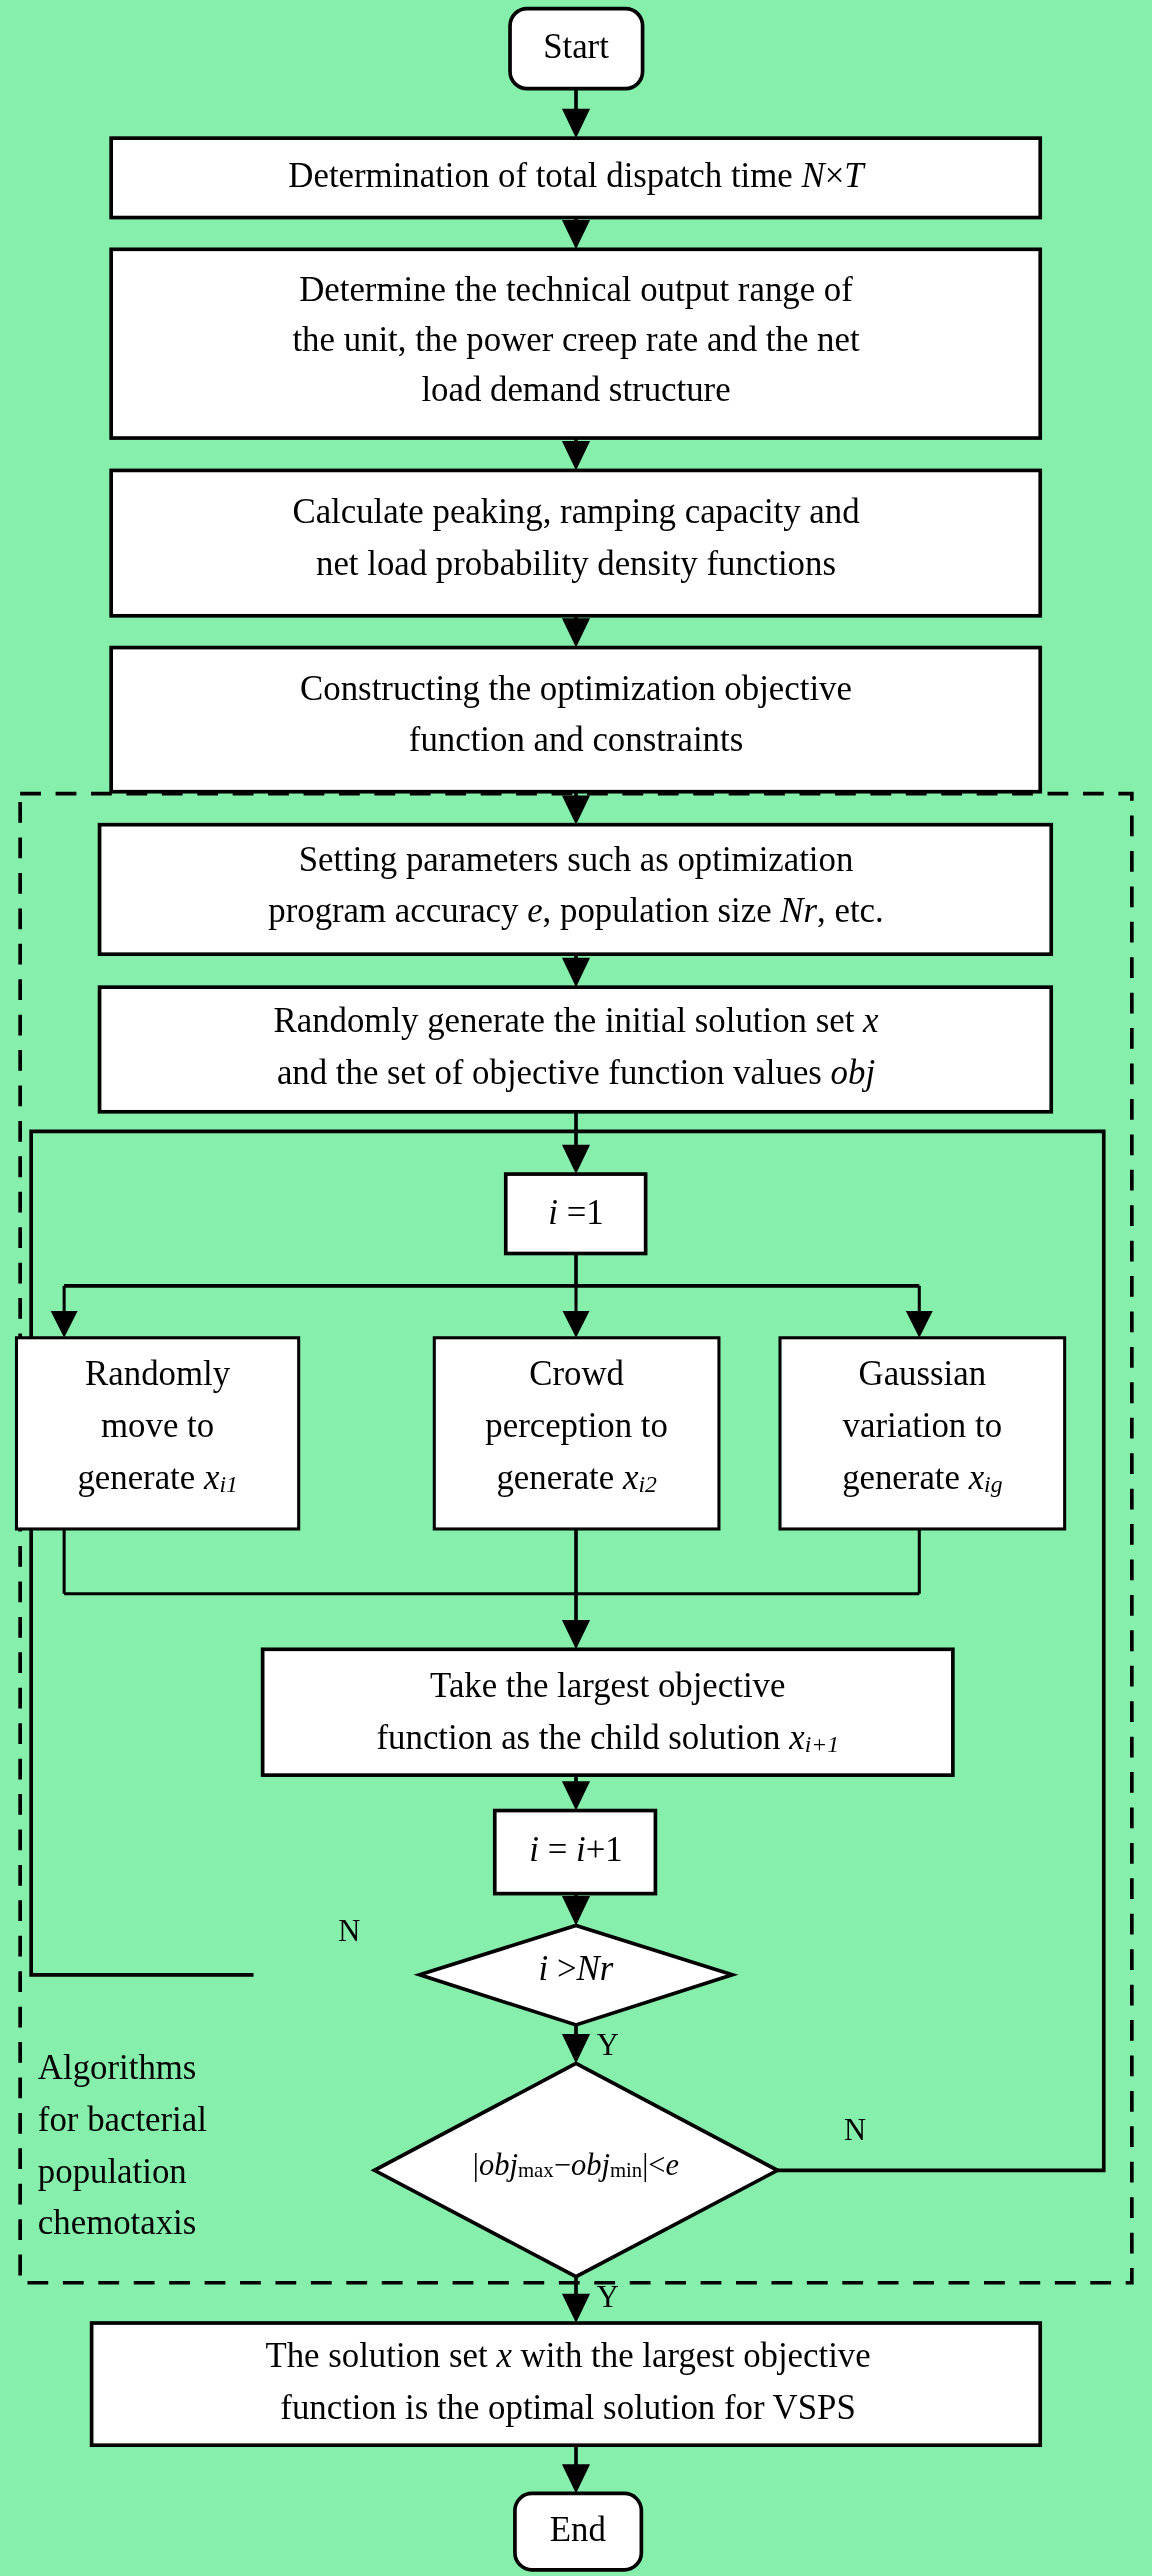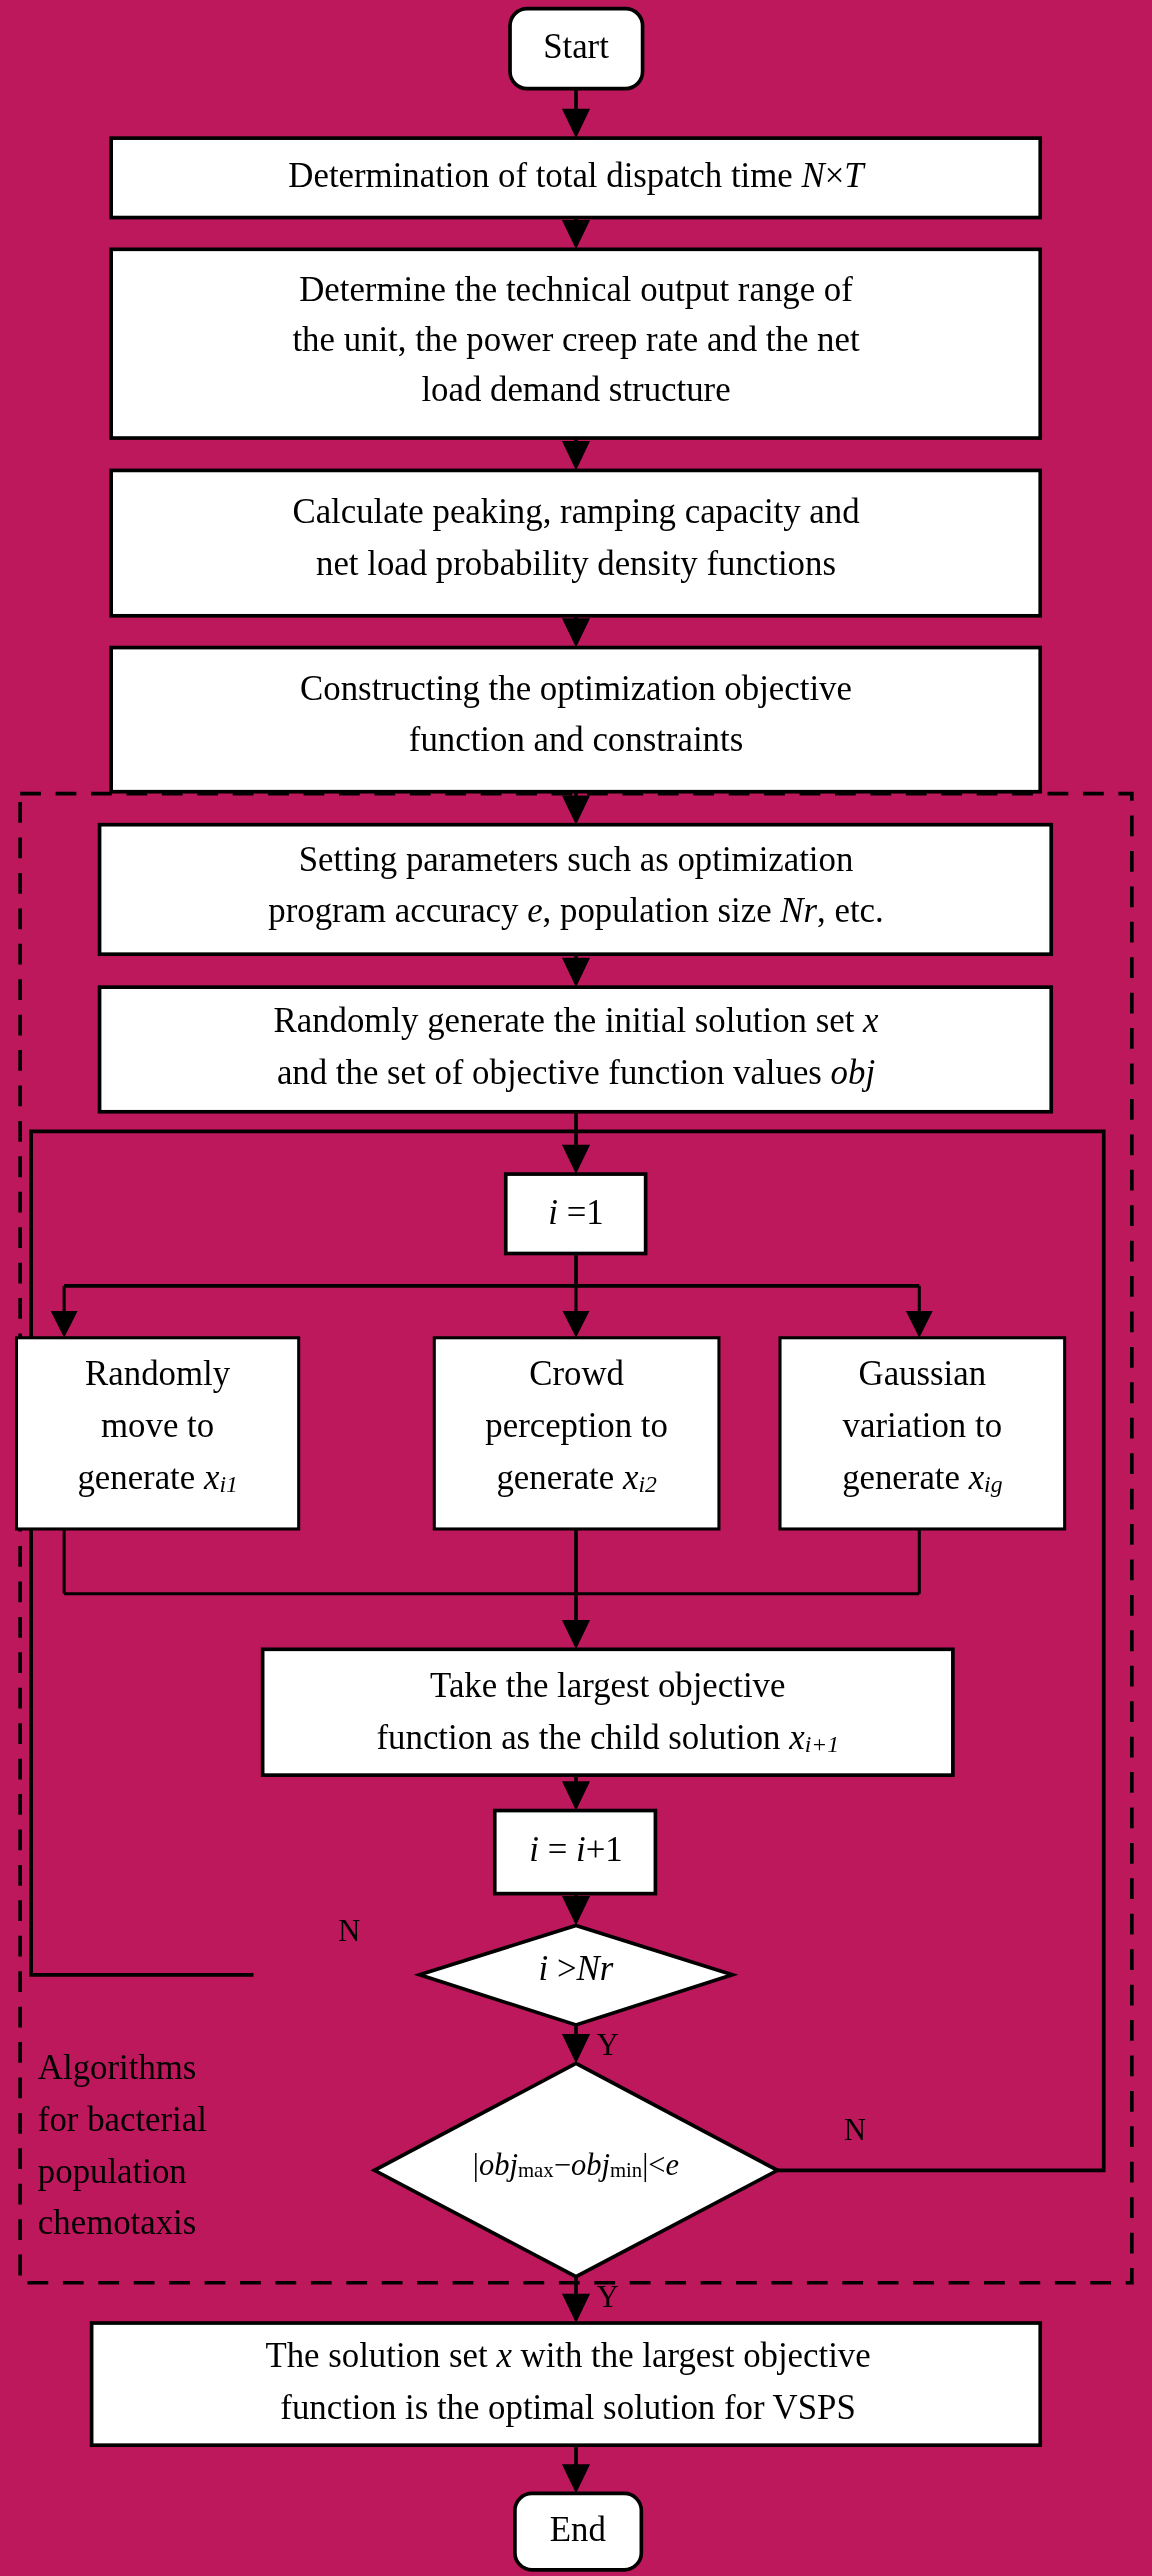--- a/index.html
+++ b/index.html
@@ -4,21 +4,21 @@
 <style>
   html, body {
     margin: 0;
     padding: 0;
     background: #ffffff;
   }
   #flowchart-root {
     position: relative;
     width: 1152px;
     height: 2576px;
-    background: #be185d;
+    background: #86efac;
     font-family: "Liberation Serif", "DejaVu Serif", serif;
     overflow: hidden;
   }
   svg#flow-svg {
     position: absolute;
     left: 0;
     top: 0;
     width: 1152px;
     height: 2576px;
     display: block;

